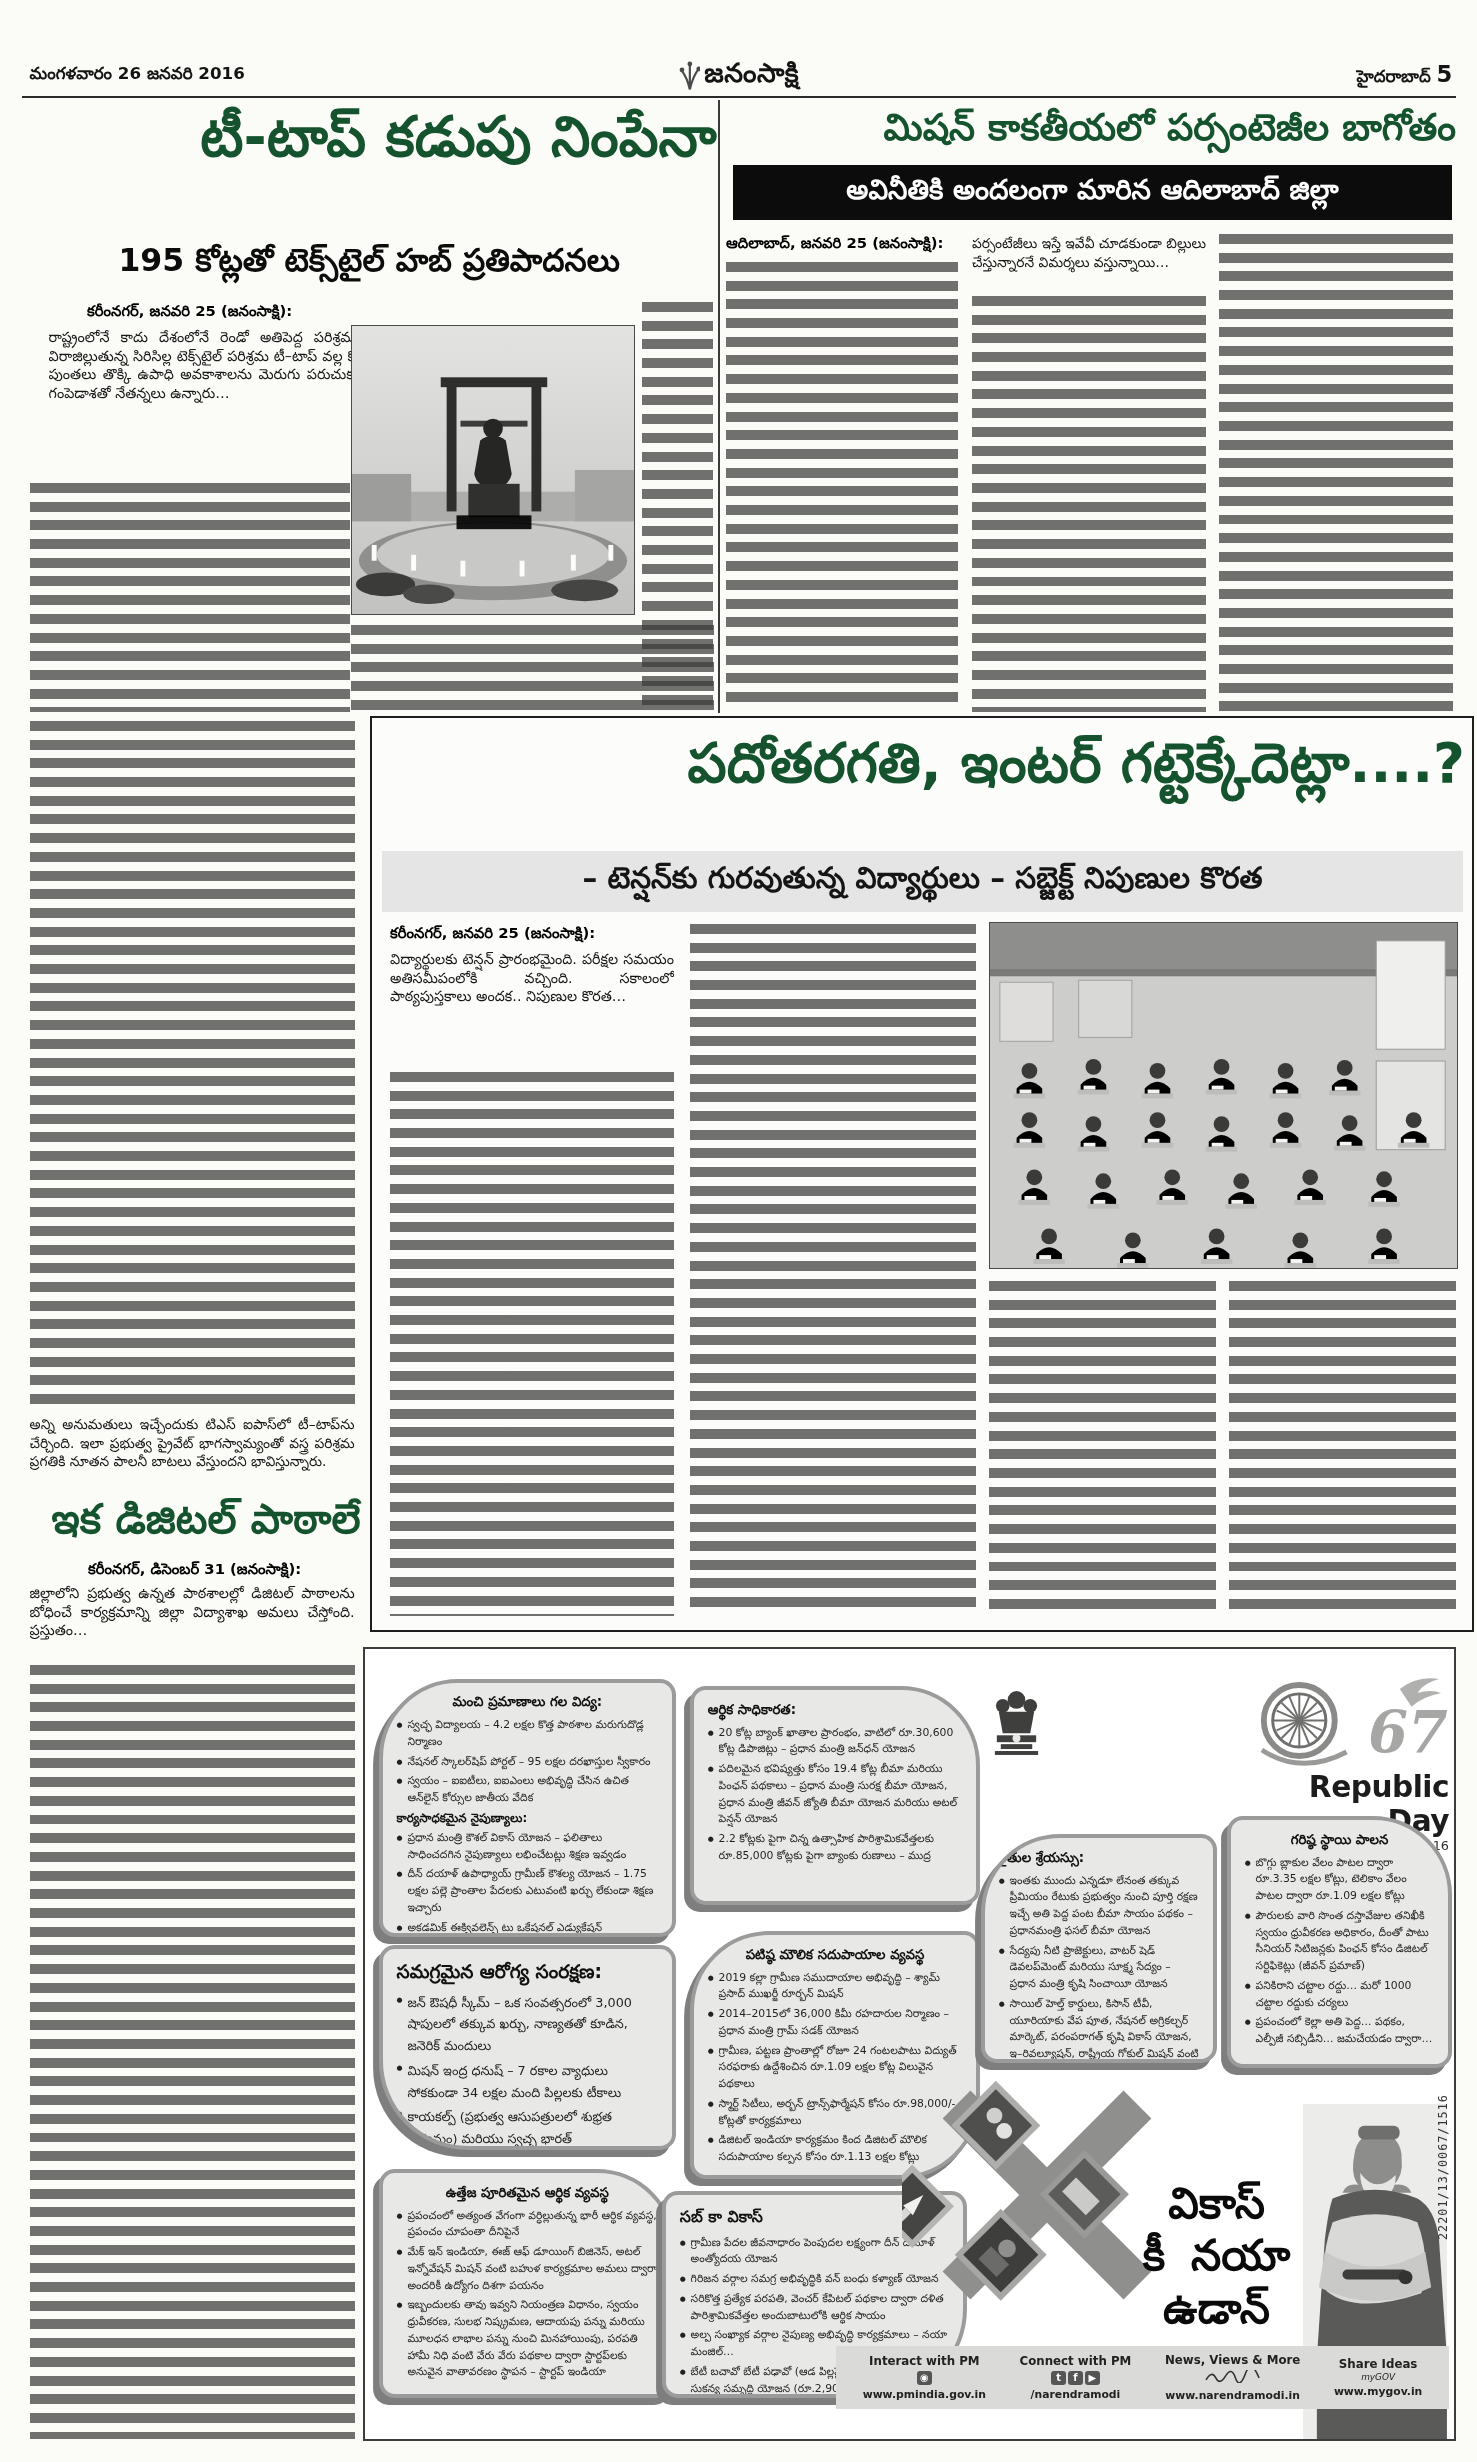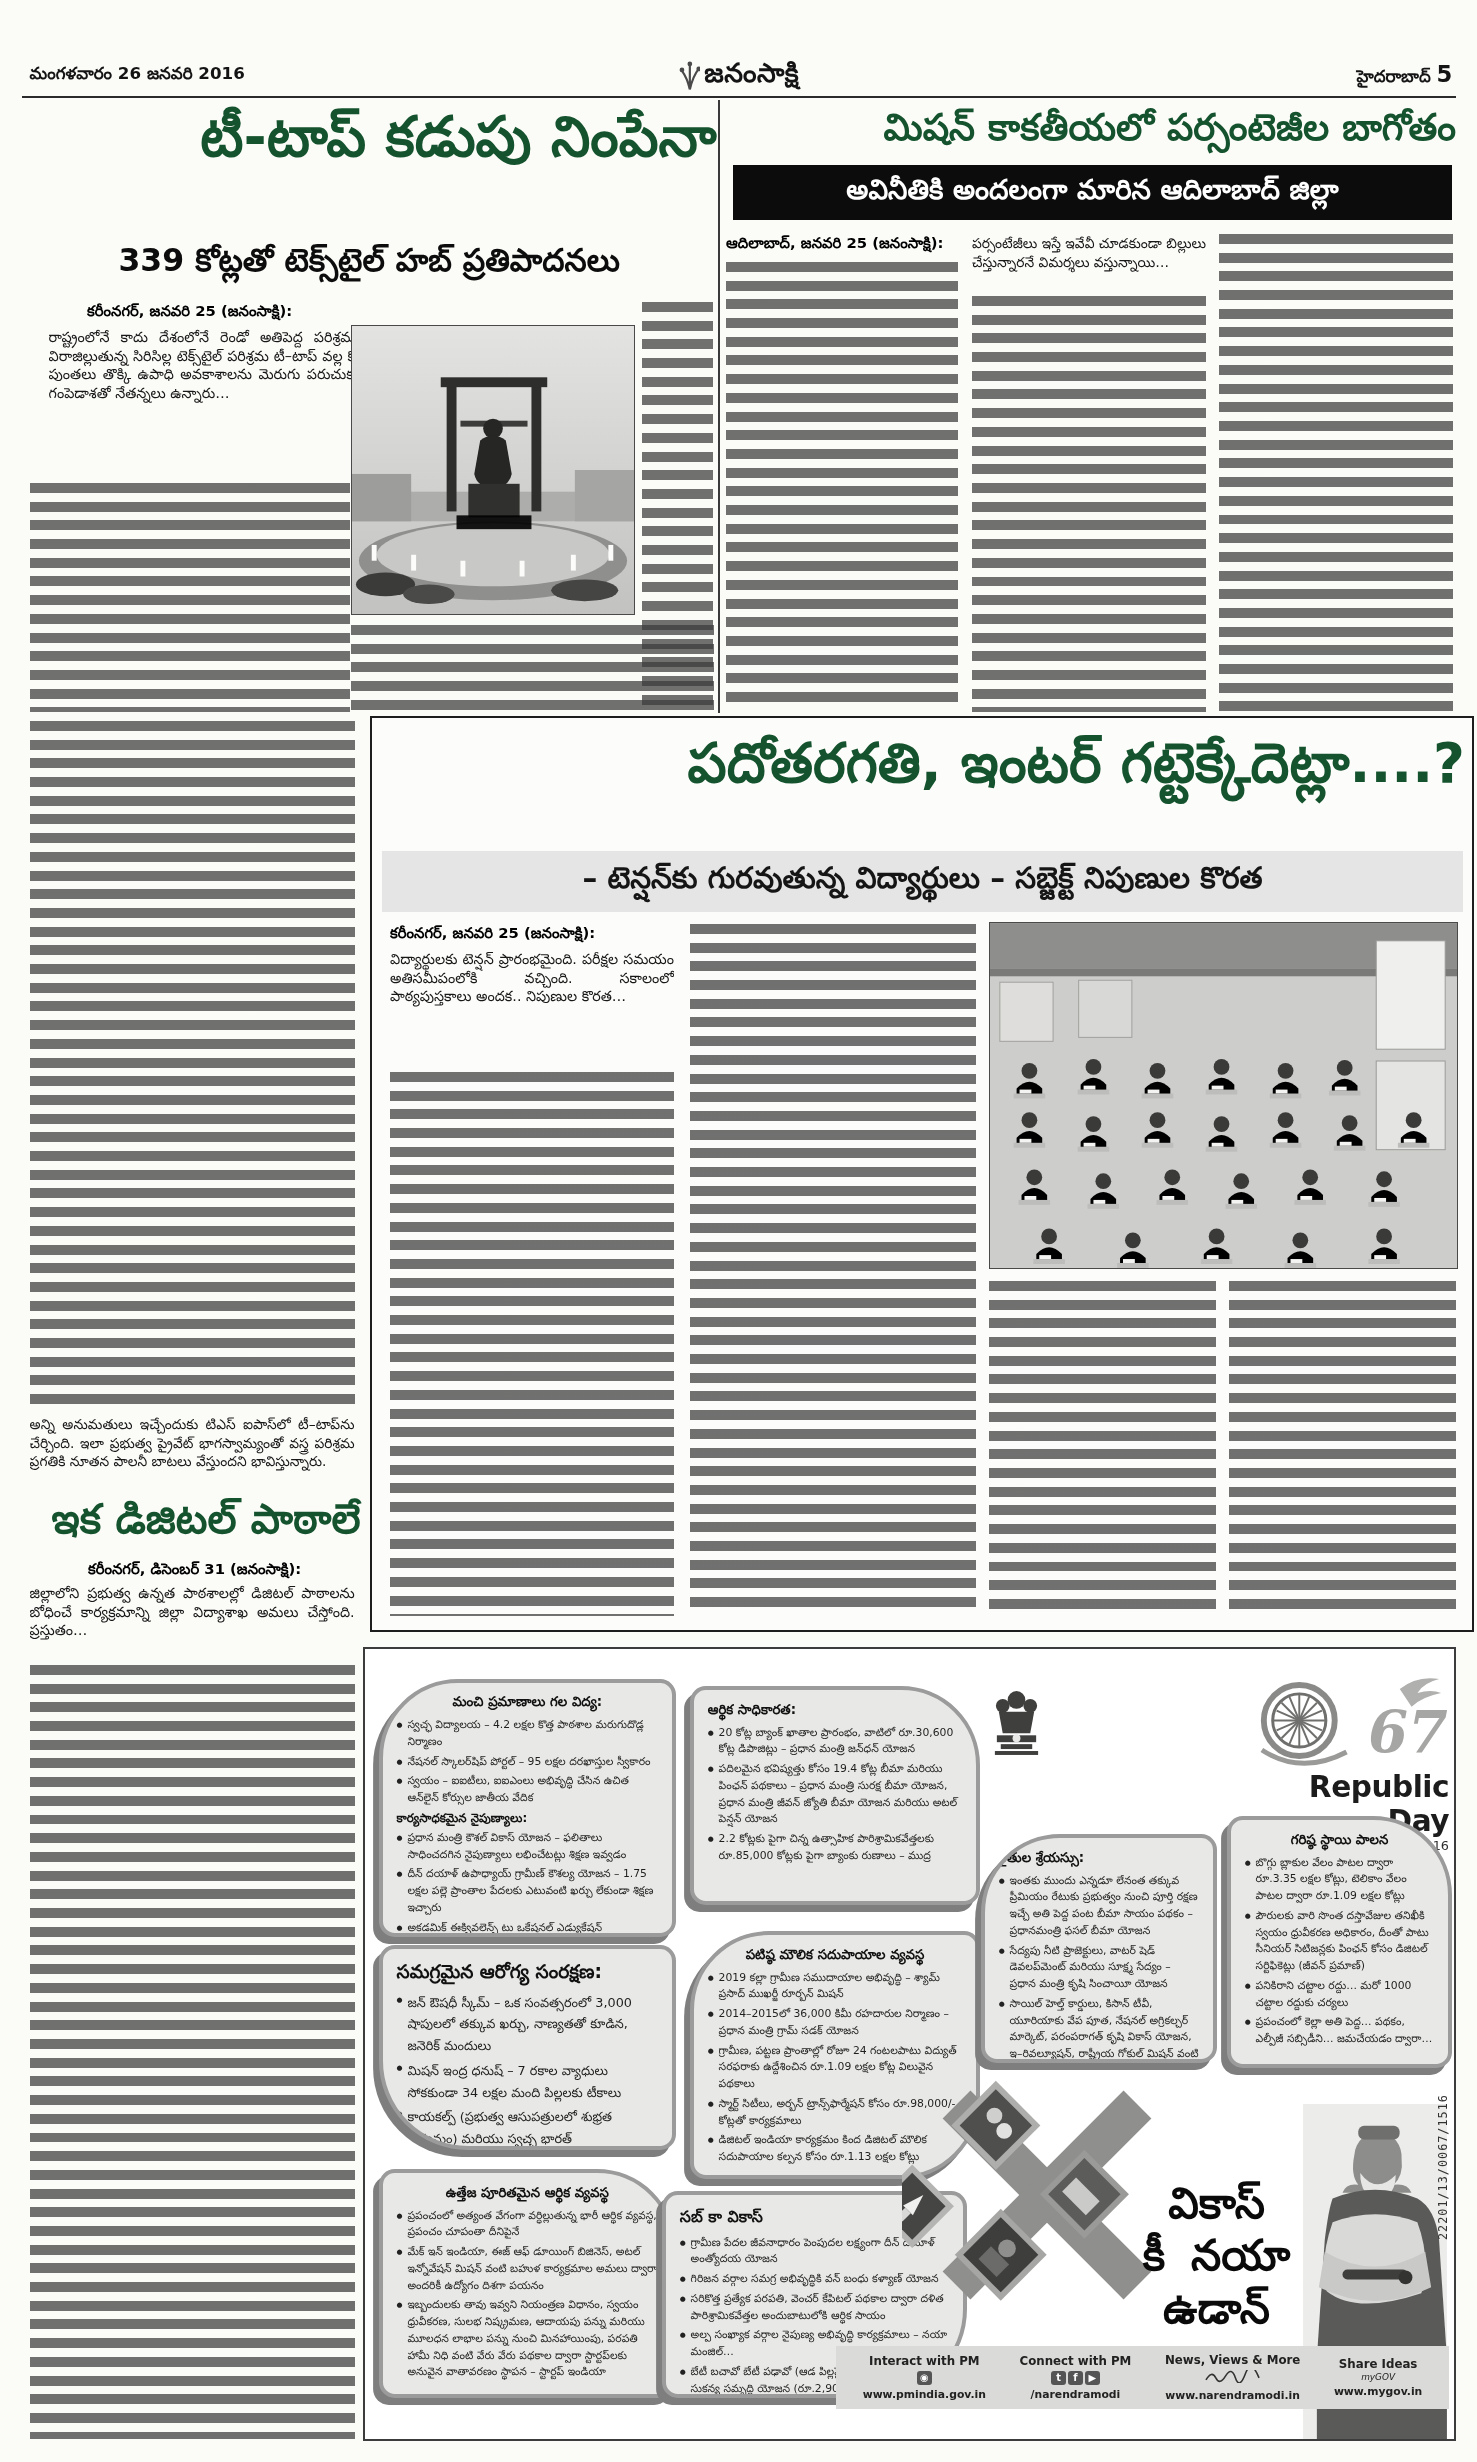--- a/index.html
+++ b/index.html
@@ -65,21 +65,21 @@
       <circle cx="20" cy="8" r="2.4" fill="#4a4a4a"></circle>
     </svg>
     <span>జనంసాక్షి</span>
   </div>
   <div class="abs hdr-city" style="right:25.6px;top:61px;width:296px;">
     <span>హైదరాబాద్</span><span class="pg">5</span>
   </div>
   <div class="mast-rule"></div>
 
   <div class="abs h-xxl" style="left:21.7px;top:104px;width:695px;font-size:56px;">టీ-టాప్ కడుపు నింపేనా</div>
-  <div class="abs sub" style="left:21.7px;top:242px;width:695px;font-size:31.5px;">339 కోట్లతో టెక్స్‌టైల్ హబ్ ప్రతిపాదనలు</div>
+  <div class="abs sub" style="left:21.7px;top:242px;width:695px;font-size:31.5px;">195 కోట్లతో టెక్స్‌టైల్ హబ్ ప్రతిపాదనలు</div>
 
   <div class="abs dl" style="left:29.6px;top:302px;width:320px;">కరీంనగర్, జనవరి 25 (జనంసాక్షి):</div>
   <div class="abs lead" style="left:29.6px;top:328px;width:320px;height:150px;margin-left:19px;">రాష్ట్రంలోనే కాదు దేశంలోనే రెండో అతిపెద్ద పరిశ్రమగా విరాజిల్లుతున్న సిరిసిల్ల టెక్స్‌టైల్ పరిశ్రమ టీ–టాప్ వల్ల కొత్త పుంతలు తొక్కి ఉపాధి అవకాశాలను మెరుగు పరుచుకునే గంపెడాశతో నేతన్నలు ఉన్నారు…</div>
   <div class="abs sim" style="left:29.6px;top:483px;width:320px;height:229px;"></div>
 
   <div class="abs photo" style="left:351px;top:325px;width:284px;height:290px;">
     <svg width="282" height="288" viewBox="0 0 286 292">
       <defs>
         <linearGradient id="sky" x1="0" y1="0" x2="0" y2="1">
           <stop offset="0" stop-color="#e3e3e1"></stop>

